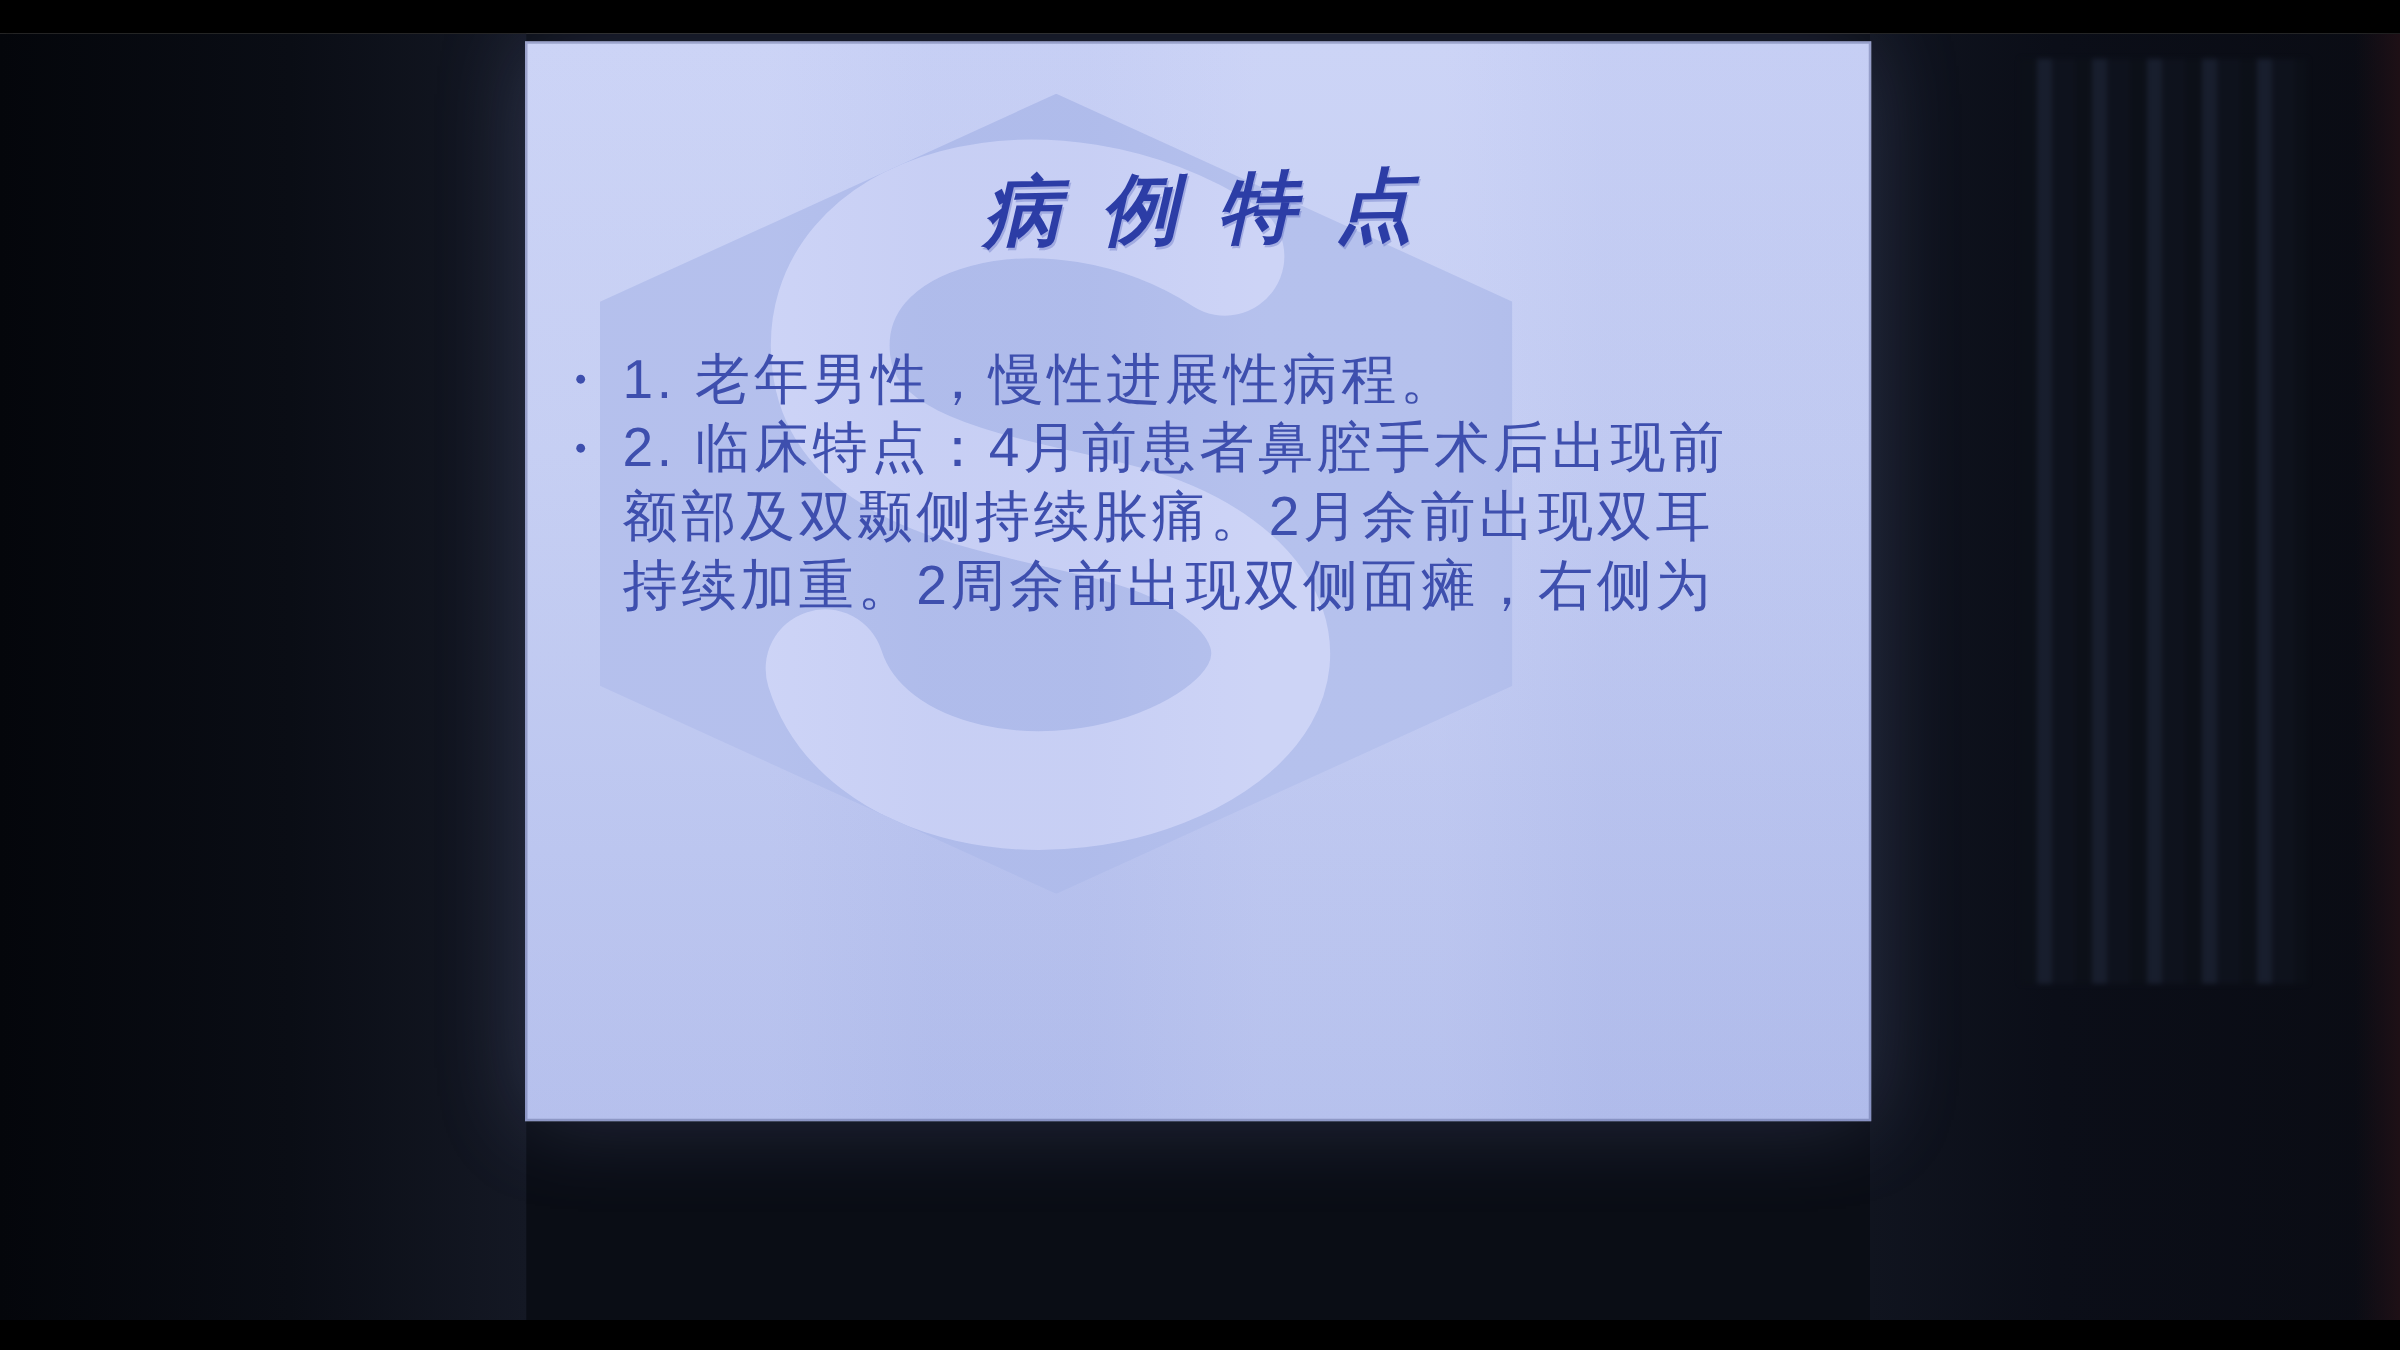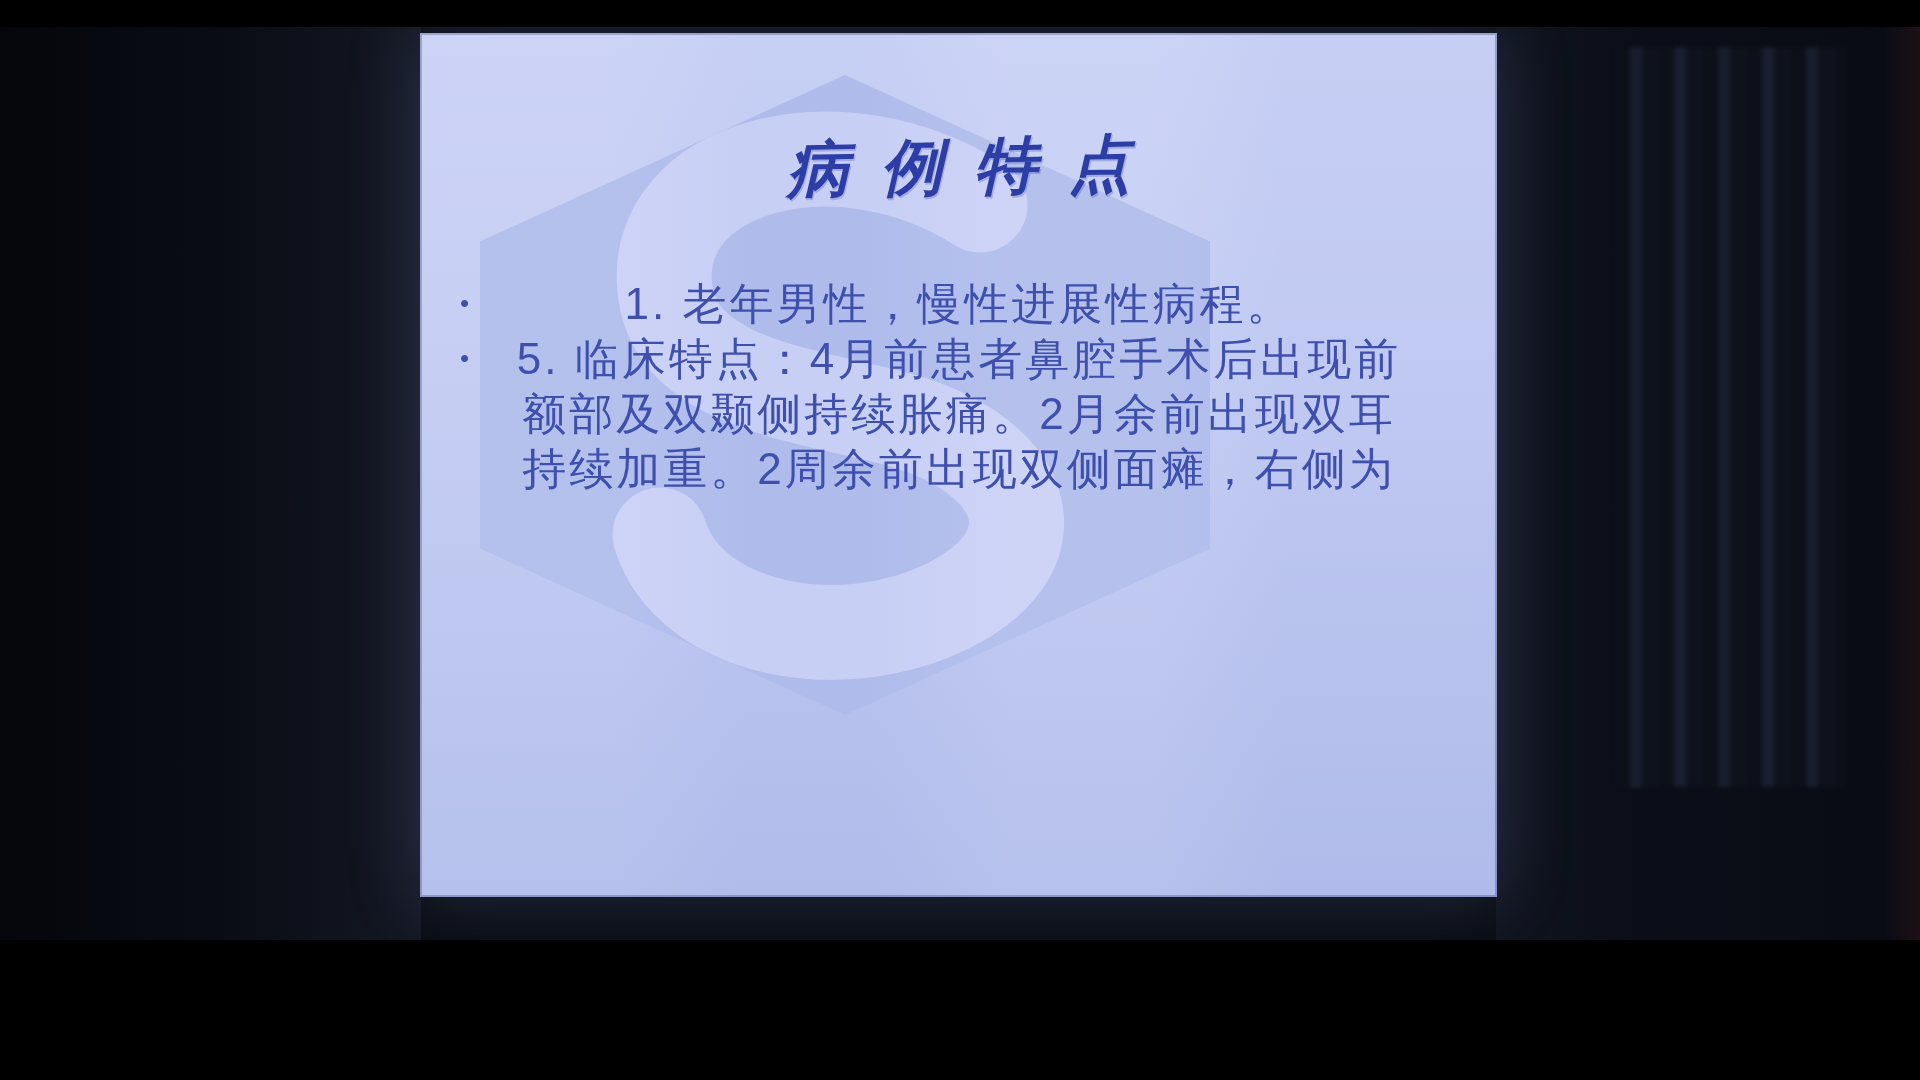--- a/index.html
+++ b/index.html
@@ -1,16 +1,16 @@
 <!DOCTYPE html>
 <html><head>
 <meta charset="utf-8">
 <style>
   html,body{margin:0;padding:0;background:#000;}
-  .frame{position:relative;width:1920px;height:940px;overflow:hidden;background:#ffffff;
+  .frame{position:relative;width:1920px;height:1056px;overflow:hidden;background:#ffffff;
          font-family:"Liberation Sans","DejaVu Sans",sans-serif;}
 
   
   .bar{position:absolute;left:0;width:1920px;background:#000;z-index:70;}
   .bar.top{top:0;height:27px;}
   .bar.bottom{top:1061px;height:19px;}
 
   
   .scene{position:absolute;left:0;top:27px;width:1920px;height:1035px;background:#0a0d15;}
   .wall-left{position:absolute;left:0;top:0;width:421px;height:1035px;
@@ -35,21 +35,21 @@
   .hex svg{position:absolute;inset:0;}
 
   
   .slide-title{position:absolute;left:0;top:92px;width:100%;text-align:center;
        font-family:"DejaVu Serif","Liberation Serif",serif;font-style:italic;font-weight:700;
        font-size:62px;letter-spacing:32px;padding-left:32px;box-sizing:border-box;color:#2c3da6;
        transform:rotate(-1deg);text-shadow:1px 2px 0 rgba(44,61,166,.25);}
   .slide-body{position:absolute;left:40px;top:243px;width:960px;color:#3e4fae;}
   .slide-body .line{display:flex;line-height:55px;font-size:44px;letter-spacing:3px;}
   .slide-body .mk{width:38px;font-size:26px;flex:0 0 38px;}
-  .slide-body .tx{flex:1;text-align:center;}
+  .slide-body .tx{flex:1;}
 
   
   .floor{position:absolute;left:0;top:897px;width:1920px;height:110px;z-index:6;
      background:linear-gradient(90deg,#16110d 0%,#3b2f26 12%,#8a7f8c 30%,#a append 0;}
   .floor{background:linear-gradient(90deg,#16110d 0%,#3b2f26 12%,#8a7f8c 30%,#a89dab 46%,
             #aaa1b2 58%,#7d7b92 72%,#484e67 86%,#2c3047 100%);}
   .floor:before{content:"";position:absolute;inset:0;
      background:linear-gradient(180deg,rgba(8,6,10,.6),rgba(8,6,10,0) 55%);}
   .stage-front{position:absolute;left:0;top:1000px;width:1920px;height:62px;z-index:8;
      background:linear-gradient(180deg,#d2d3e6 0,#a9adcc 30%,#8b8fb0 100%);}
@@ -174,21 +174,21 @@
 
     <div class="slide-title">病例特点</div>
 
     <div class="slide-body">
       <div class="line">
         <span class="mk">•</span>
         <span class="tx">1. 老年男性，慢性进展性病程。</span>
       </div>
       <div class="line">
         <span class="mk">•</span>
-        <span class="tx">5. 临床特点：4月前患者鼻腔手术后出现前</span>
+        <span class="tx">2. 临床特点：4月前患者鼻腔手术后出现前</span>
       </div>
       <div class="line">
         <span class="mk"></span>
         <span class="tx">额部及双颞侧持续胀痛。2月余前出现双耳</span>
       </div>
       <div class="line">
         <span class="mk"></span>
         <span class="tx">持续加重。2周余前出现双侧面瘫，右侧为</span>
       </div>
     </div>

